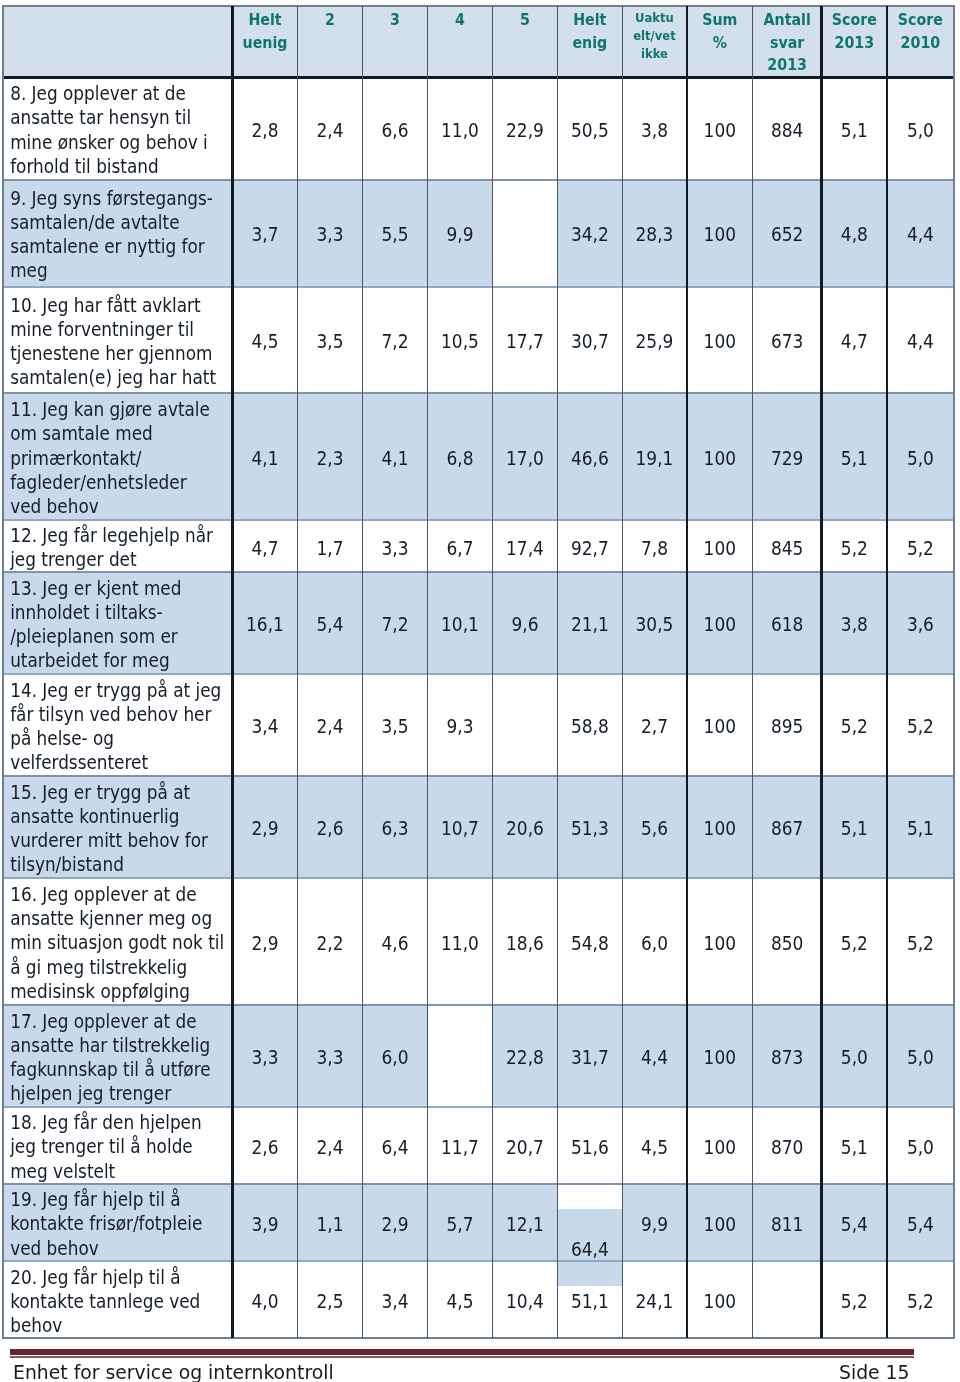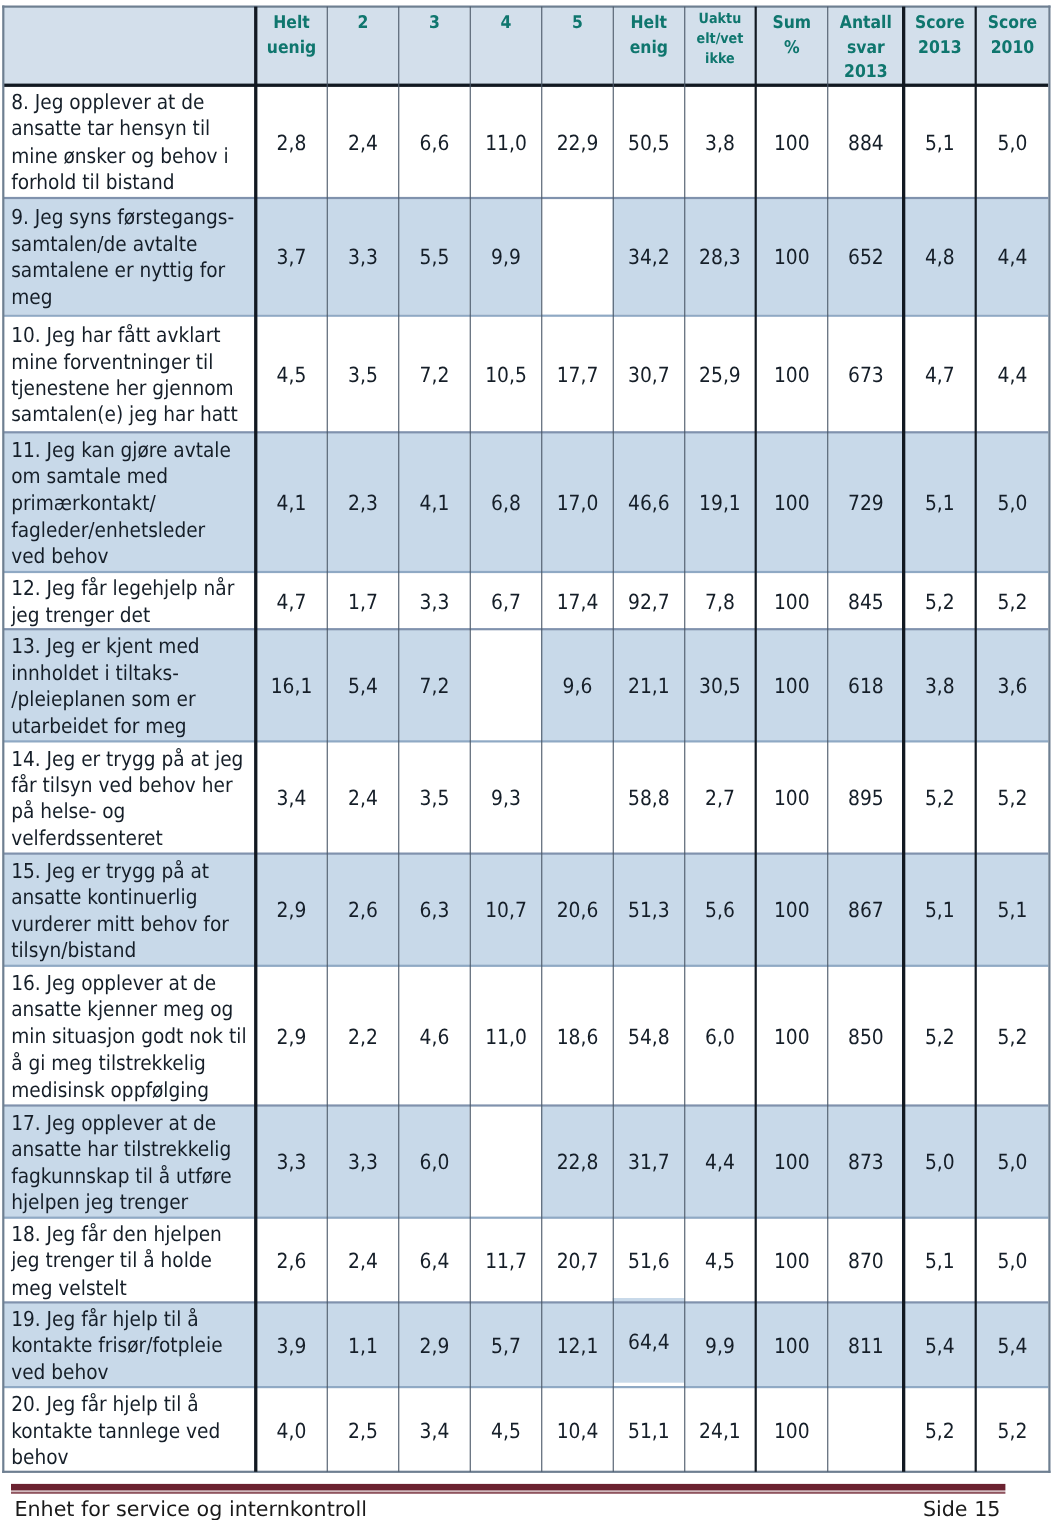--- a/index.html
+++ b/index.html
@@ -144,20 +144,21 @@
       <div class="cell v" style="left: 555.2px; top: 514.4px; width: 64.7px; height: 52.1px;">92,7</div>
       <div class="cell v" style="left: 619.9px; top: 514.4px; width: 64.6px; height: 52.1px;">7,8</div>
       <div class="cell v" style="left: 684.5px; top: 514.4px; width: 66px; height: 52.1px;">100</div>
       <div class="cell v" style="left: 750.5px; top: 514.4px; width: 68.7px; height: 52.1px;">845</div>
       <div class="cell v" style="left: 819.2px; top: 514.4px; width: 65.8px; height: 52.1px;">5,2</div>
       <div class="cell v" style="left: 885px; top: 514.4px; width: 66.2px; height: 52.1px;">5,2</div>
       <div class="cell q alt" style="left: 0.7px; top: 566.5px; width: 229.5px; height: 101.7px;">13. Jeg er kjent med<br>innholdet i tiltaks-<br>/pleieplanen som er<br>utarbeidet for meg</div>
       <div class="cell v alt" style="left: 230.2px; top: 566.5px; width: 65px; height: 101.7px;">16,1</div>
       <div class="cell v alt" style="left: 295.2px; top: 566.5px; width: 65px; height: 101.7px;">5,4</div>
       <div class="cell v alt" style="left: 360.2px; top: 566.5px; width: 65px; height: 101.7px;">7,2</div>
+      <div class="cell v alt" style="left: 425.2px; top: 566.5px; width: 65px; height: 101.7px;">10,1</div>
       <div class="cell v alt" style="left: 490.2px; top: 566.5px; width: 65px; height: 101.7px;">9,6</div>
       <div class="cell v alt" style="left: 555.2px; top: 566.5px; width: 64.7px; height: 101.7px;">21,1</div>
       <div class="cell v alt" style="left: 619.9px; top: 566.5px; width: 64.6px; height: 101.7px;">30,5</div>
       <div class="cell v alt" style="left: 684.5px; top: 566.5px; width: 66px; height: 101.7px;">100</div>
       <div class="cell v alt" style="left: 750.5px; top: 566.5px; width: 68.7px; height: 101.7px;">618</div>
       <div class="cell v alt" style="left: 819.2px; top: 566.5px; width: 65.8px; height: 101.7px;">3,8</div>
       <div class="cell v alt" style="left: 885px; top: 566.5px; width: 66.2px; height: 101.7px;">3,6</div>
       <div class="cell q" style="left: 0.7px; top: 668.2px; width: 229.5px; height: 101.8px;">14.  Jeg er trygg på at jeg<br>får tilsyn ved behov her<br>på helse- og<br>velferdssenteret</div>
       <div class="cell v" style="left: 230.2px; top: 668.2px; width: 65px; height: 101.8px;">3,4</div>
       <div class="cell v" style="left: 295.2px; top: 668.2px; width: 65px; height: 101.8px;">2,4</div>
@@ -215,21 +216,21 @@
       <div class="cell v" style="left: 684.5px; top: 1101.2px; width: 66px; height: 77px;">100</div>
       <div class="cell v" style="left: 750.5px; top: 1101.2px; width: 68.7px; height: 77px;">870</div>
       <div class="cell v" style="left: 819.2px; top: 1101.2px; width: 65.8px; height: 77px;">5,1</div>
       <div class="cell v" style="left: 885px; top: 1101.2px; width: 66.2px; height: 77px;">5,0</div>
       <div class="cell q alt" style="left: 0.7px; top: 1178.2px; width: 229.5px; height: 77px;">19.  Jeg får hjelp til å<br>kontakte frisør/fotpleie<br>ved behov</div>
       <div class="cell v alt" style="left: 230.2px; top: 1178.2px; width: 65px; height: 77px;">3,9</div>
       <div class="cell v alt" style="left: 295.2px; top: 1178.2px; width: 65px; height: 77px;">1,1</div>
       <div class="cell v alt" style="left: 360.2px; top: 1178.2px; width: 65px; height: 77px;">2,9</div>
       <div class="cell v alt" style="left: 425.2px; top: 1178.2px; width: 65px; height: 77px;">5,7</div>
       <div class="cell v alt" style="left: 490.2px; top: 1178.2px; width: 65px; height: 77px;">12,1</div>
-      <div class="cell v alt" style="left: 555.2px; top: 1174px; width: 64.7px; height: 77px;">64,4</div>
+      <div class="cell v alt" style="left: 555.2px; top: 1203px; width: 64.7px; height: 77px;">64,4</div>
       <div class="cell v alt" style="left: 619.9px; top: 1178.2px; width: 64.6px; height: 77px;">9,9</div>
       <div class="cell v alt" style="left: 684.5px; top: 1178.2px; width: 66px; height: 77px;">100</div>
       <div class="cell v alt" style="left: 750.5px; top: 1178.2px; width: 68.7px; height: 77px;">811</div>
       <div class="cell v alt" style="left: 819.2px; top: 1178.2px; width: 65.8px; height: 77px;">5,4</div>
       <div class="cell v alt" style="left: 885px; top: 1178.2px; width: 66.2px; height: 77px;">5,4</div>
       <div class="cell q" style="left: 0.7px; top: 1255.2px; width: 229.5px; height: 77.4px;">20.  Jeg får hjelp til å<br>kontakte tannlege ved<br>behov</div>
       <div class="cell v" style="left: 230.2px; top: 1255.2px; width: 65px; height: 77.4px;">4,0</div>
       <div class="cell v" style="left: 295.2px; top: 1255.2px; width: 65px; height: 77.4px;">2,5</div>
       <div class="cell v" style="left: 360.2px; top: 1255.2px; width: 65px; height: 77.4px;">3,4</div>
       <div class="cell v" style="left: 425.2px; top: 1255.2px; width: 65px; height: 77.4px;">4,5</div>

